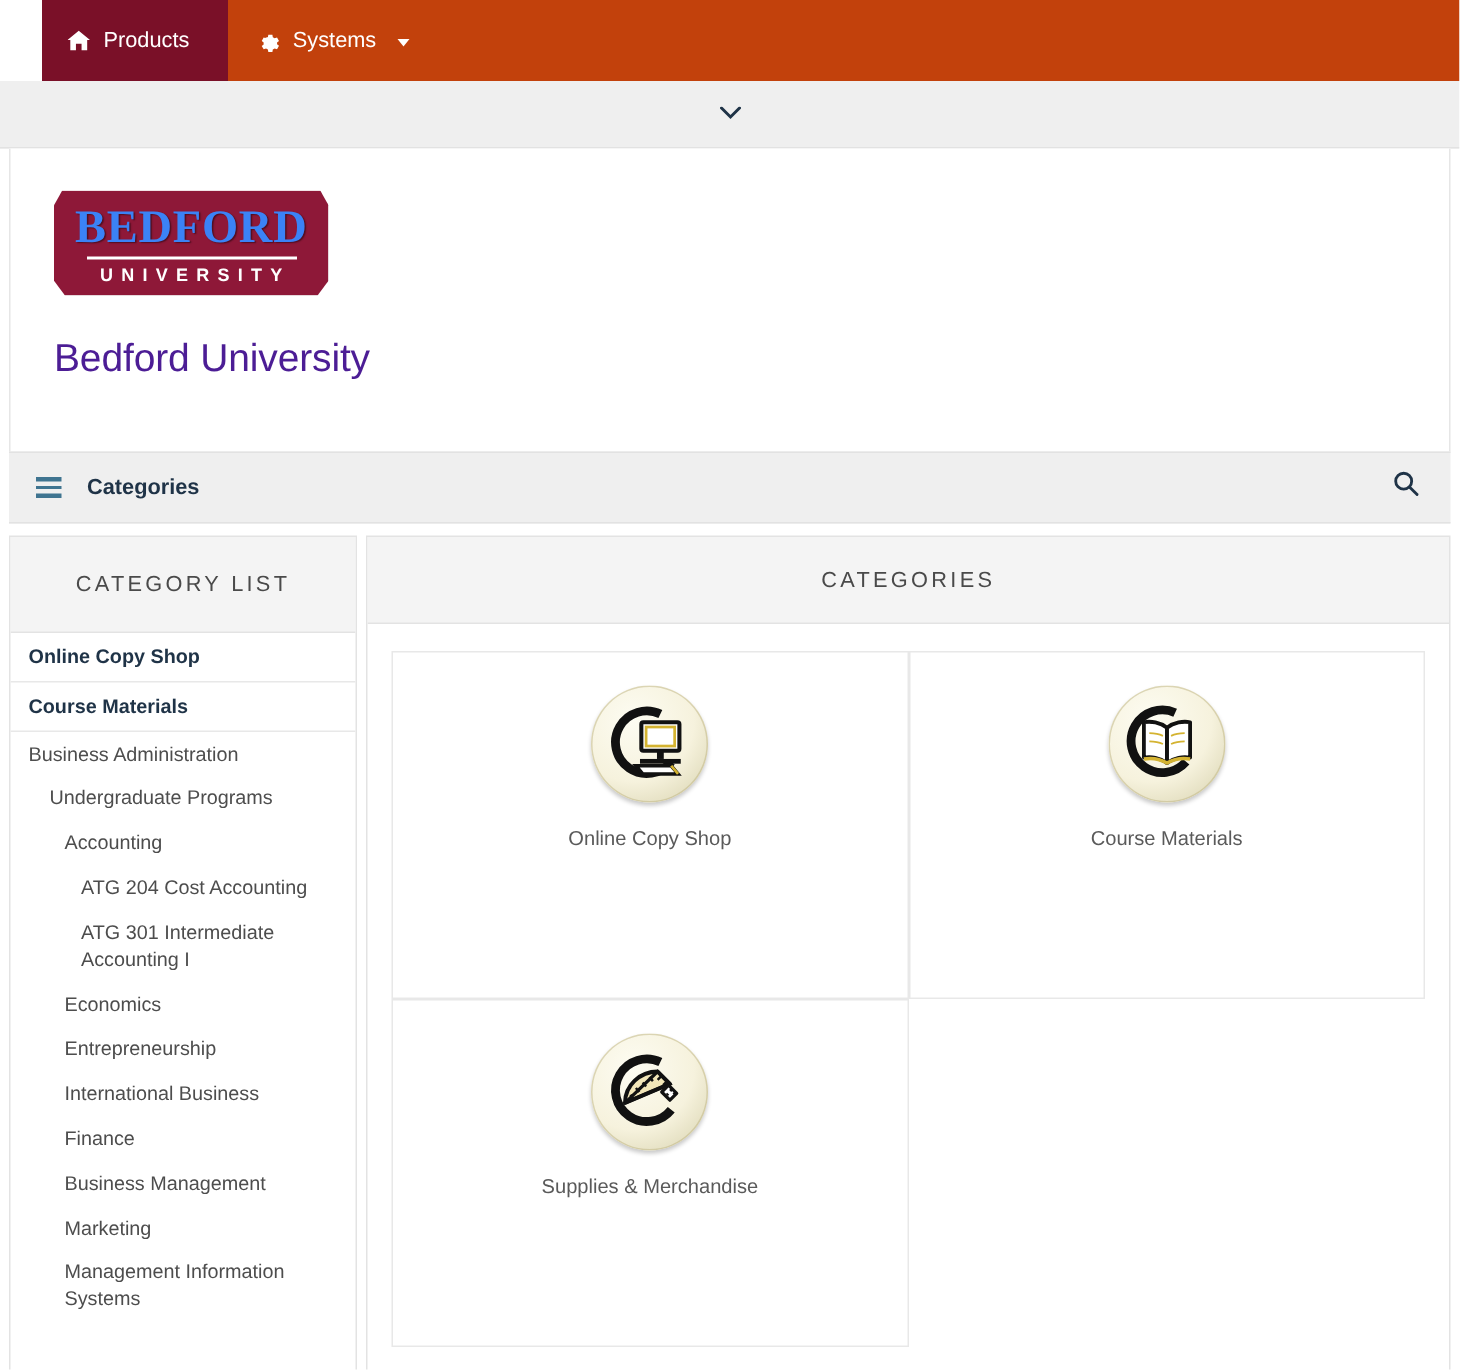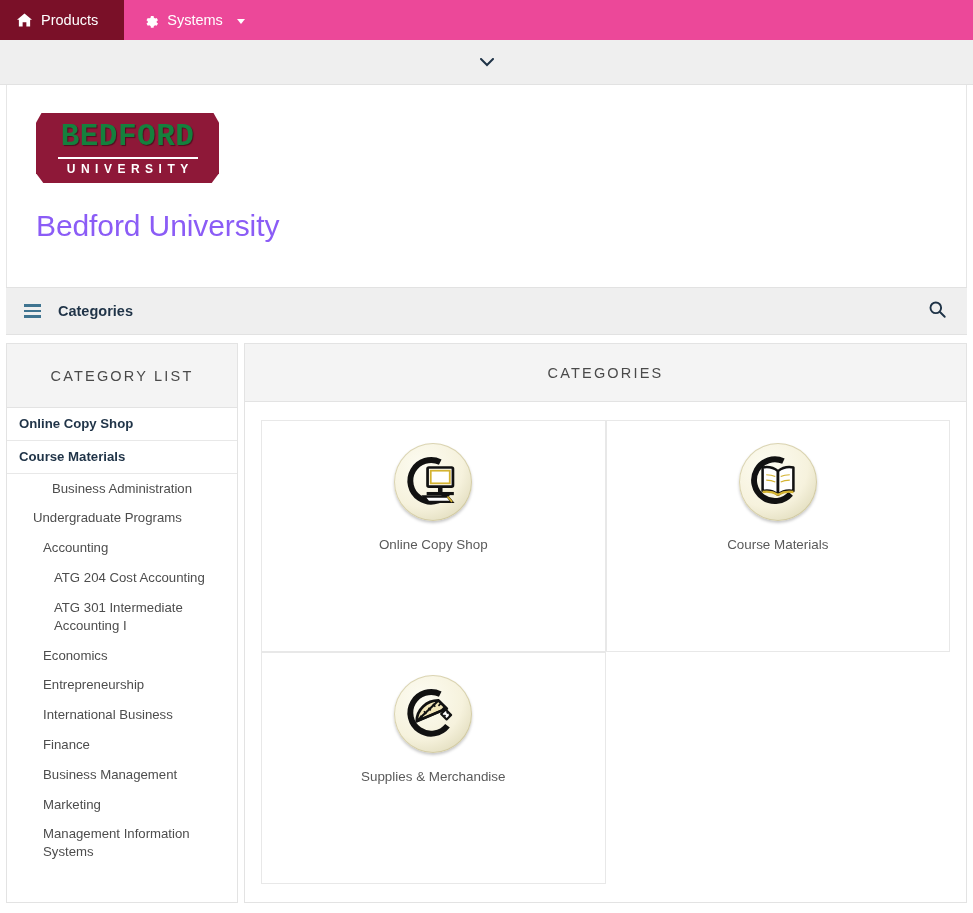--- a/index.html
+++ b/index.html
@@ -7,24 +7,25 @@
     width: 973px;
     height: 913px;
     overflow: hidden;
     font-family: "Liberation Sans", sans-serif;
     background: #ffffff;
     color: #333333;
   }
 
   
   .topbar {
-    height: 40px;
-    background: #ec4899;
+    height: 54px;
+    background: #c2410c;
     display: flex;
     align-items: stretch;
+    margin-left: 28px;
   }
   .topbar-item {
     display: flex;
     align-items: center;
     gap: 9px;
     padding: 0 19px;
     color: #ffffff;
     font-size: 14.5px;
     cursor: pointer;
     white-space: nowrap;
@@ -82,47 +83,47 @@
   .logo-inner {
     position: absolute;
     inset: 0;
     display: flex;
     flex-direction: column;
     align-items: center;
     justify-content: center;
     gap: 2px;
   }
   .logo-main {
-    font-family: Liberation Mono, monospace;
+    font-family: Liberation Serif, serif;
     font-size: 31px;
     font-weight: bold;
-    color: #15803d;
+    color: #3b82f6;
     letter-spacing: 0.5px;
     line-height: 1;
     text-shadow: 1px 1px 1px rgba(0,0,0,0.45);
   }
   .logo-rule {
     width: 140px;
     height: 1.5px;
     background: #ffffff;
     margin: 3px 0 2px 0;
   }
   .logo-sub {
     font-family: "Liberation Sans", sans-serif;
     font-size: 12px;
     font-weight: bold;
     color: #ffffff;
     letter-spacing: 5.5px;
     text-indent: 5.5px;
     line-height: 1;
   }
   .site-title {
-    font-size: 30px;
+    font-size: 26px;
     font-weight: normal;
-    color: #8b5cf6;
+    color: #4c1d95;
     letter-spacing: -0.1px;
   }
 
   
   .cat-bar {
     margin: 0 6px;
     height: 48px;
     background: #efefef;
     border-top: 1px solid #e2e2e2;
     border-bottom: 1px solid #e2e2e2;
@@ -184,21 +185,21 @@
     line-height: 1.35;
     cursor: pointer;
   }
   .cat-item.lvl-top {
     font-weight: bold;
     color: #1f3347;
     border-bottom: 1px solid #e8e8e8;
     padding-top: 7px;
     padding-bottom: 7px;
   }
-  .cat-item.lvl-1 { padding-left: 12px; text-align: center; }
+  .cat-item.lvl-1 { padding-left: 12px; }
   .cat-item.lvl-2 { padding-left: 26px; }
   .cat-item.lvl-3 { padding-left: 36px; }
   .cat-item.lvl-4 { padding-left: 47px; }
 
   .content {
     flex: 1;
     border: 1px solid #e3e3e3;
     background: #ffffff;
     display: flex;
     flex-direction: column;

